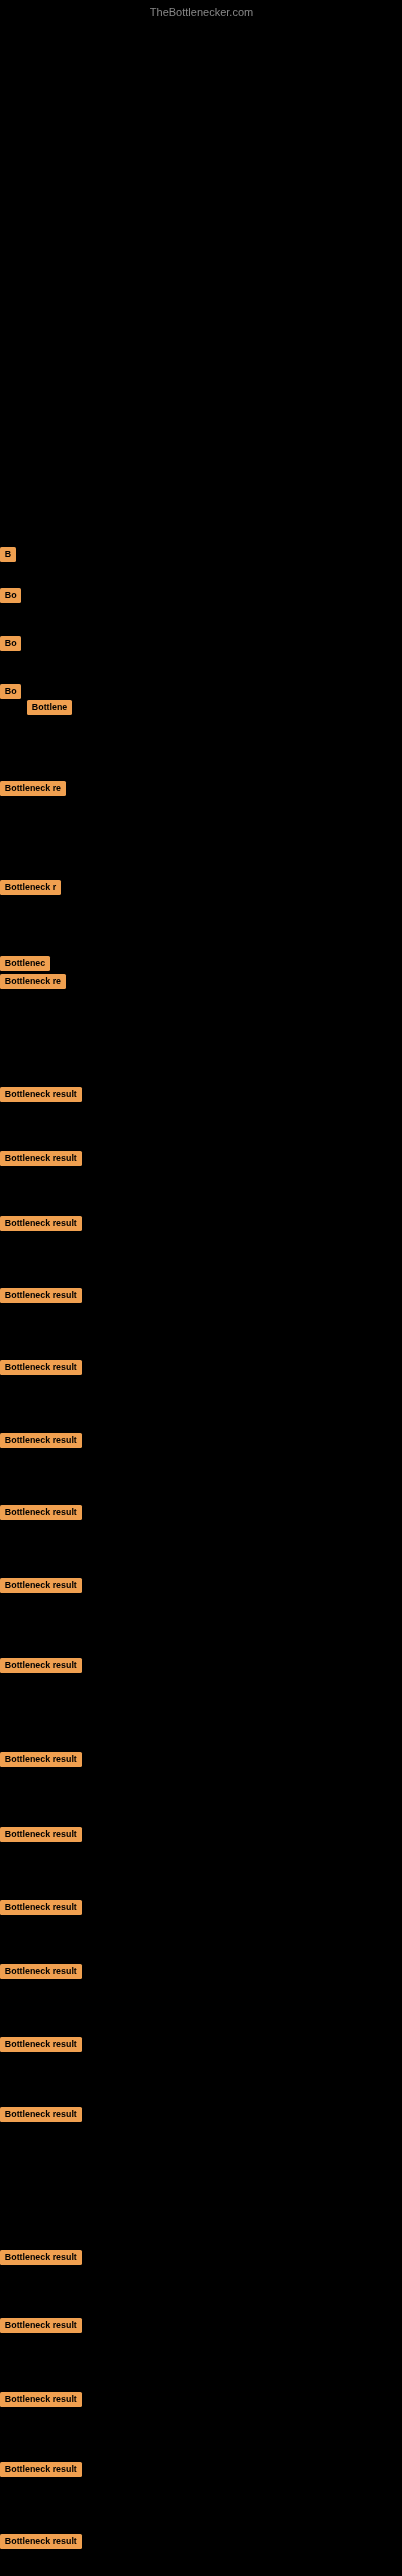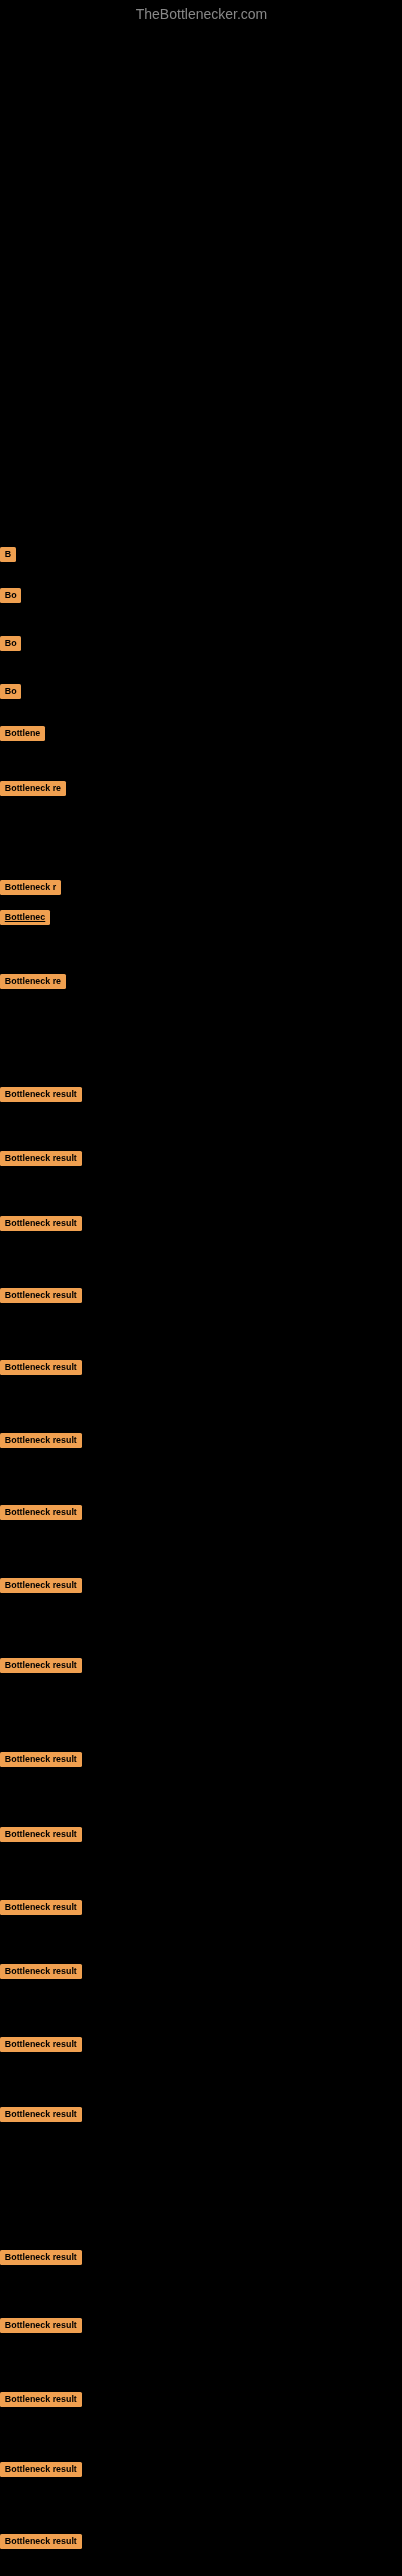--- a/index.html
+++ b/index.html
@@ -14,21 +14,21 @@
       font-family: Arial, sans-serif;
       position: relative;
       overflow-x: hidden;
     }
     .site-title {
       position: absolute;
       top: 6.4px;
       left: 50%;
       transform: translateX(-50%);
       color: #888888;
-      font-size: 14px;
+      font-size: 11px;
       white-space: nowrap;
     }
     .bottleneck-label {
       position: absolute;
       background-color: #f0a050;
       color: #000;
       font-size: 8.9px;
       font-weight: bold;
       padding: 2.4px 4.8px;
       border-radius: 1.6px;
@@ -56,22 +56,22 @@
     <div class="bottleneck-label" style="top: 1288px;">Bottleneck result</div>
     <div class="bottleneck-label" style="top: 1360px;">Bottleneck result</div>
     <div class="bottleneck-label" style="top: 1433px;">Bottleneck result</div>
     <div class="bottleneck-label" style="top: 1505px;">Bottleneck result</div>
     <div class="bottleneck-label" style="top: 1578px;">Bottleneck result</div>
     <div class="bottleneck-label" style="top: 1658px;">Bottleneck result</div>
     <div class="bottleneck-label" style="top: 1827px;">Bottleneck result</div>
     <div class="bottleneck-label" style="top: 1900px;">Bottleneck result</div>
     <div class="bottleneck-label" style="top: 1964px;">Bottleneck result</div>
     <div class="bottleneck-label" style="top: 880px;">Bottleneck r</div>
-    <div class="bottleneck-label" style="top: 910px; text-decoration: underline;">Bottlenec</div>
+    <div class="bottleneck-label" style="top: 956px;">Bottlenec</div>
     <div class="bottleneck-label" style="top: 974px;">Bottleneck re</div>
-    <div class="bottleneck-label" style="top: 726px;">Bottlene</div>
+    <div class="bottleneck-label" style="top: 700px; margin-left: 27px;">Bottlene</div>
     <div class="bottleneck-label" style="top: 781px;">Bottleneck re</div>
     <div class="bottleneck-label" style="top: 588px;">Bo</div>
     <div class="bottleneck-label" style="top: 636px;">Bo</div>
     <div class="bottleneck-label" style="top: 684px;">Bo</div>
     <div class="bottleneck-label" style="top: 547px;">B</div>
   </div>
 
 
 </body></html>

